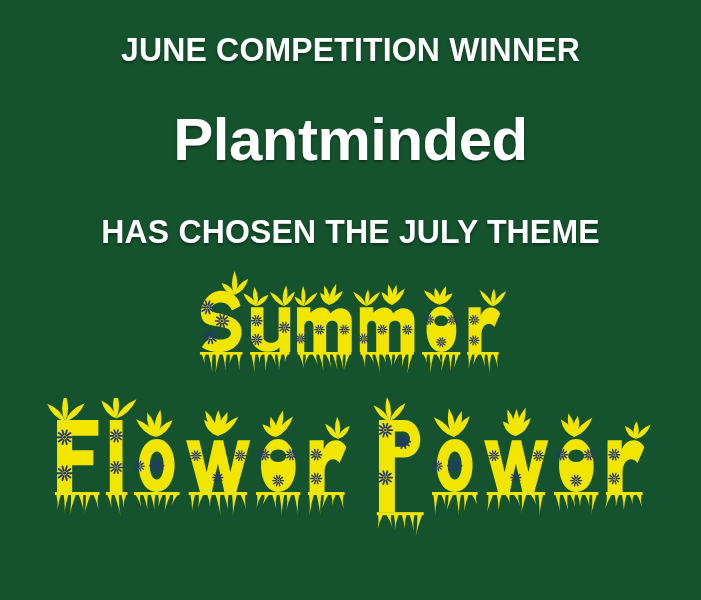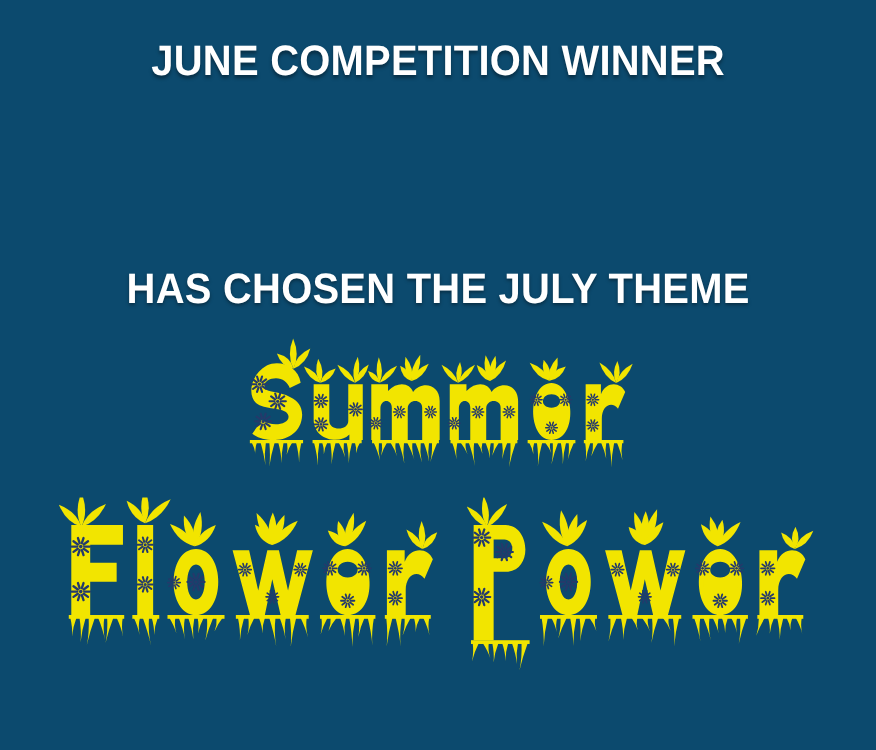--- a/index.html
+++ b/index.html
@@ -11,21 +11,21 @@
     width: 701px;
     height: 600px;
     overflow: hidden;
     font-family: "Liberation Sans", sans-serif;
   }
 
   #poster {
     position: relative;
     width: 701px;
     height: 600px;
-    background: #0c4a6e;
+    background: #14532d;
     overflow: hidden;
   }
 
   
   .announce-line {
     position: absolute;
     left: 0;
     width: 701px;
     text-align: center;
     color: #ffffff;
@@ -73,20 +73,21 @@
 
   .deco-svg { display: block; }
 </style>
 </head>
 <body>
 
 <div id="poster">
 
   <div class="announce-line" id="line-winner-label">JUNE COMPETITION WINNER</div>
 
+  <div class="announce-line" id="line-winner-name">Plantminded</div>
 
   <div class="announce-line" id="line-theme-label">HAS CHOSEN THE JULY THEME</div>
 
   <div class="deco-line" id="deco-summer">
     <svg class="deco-svg" id="svg-summer" width="336" height="122" viewBox="0 0 336 122">
         <g transform="translate(14.00, 22.00)">
           <g>
             <g>
               <path d="M 37.72 4.96
             Q 35.48 -4.52

